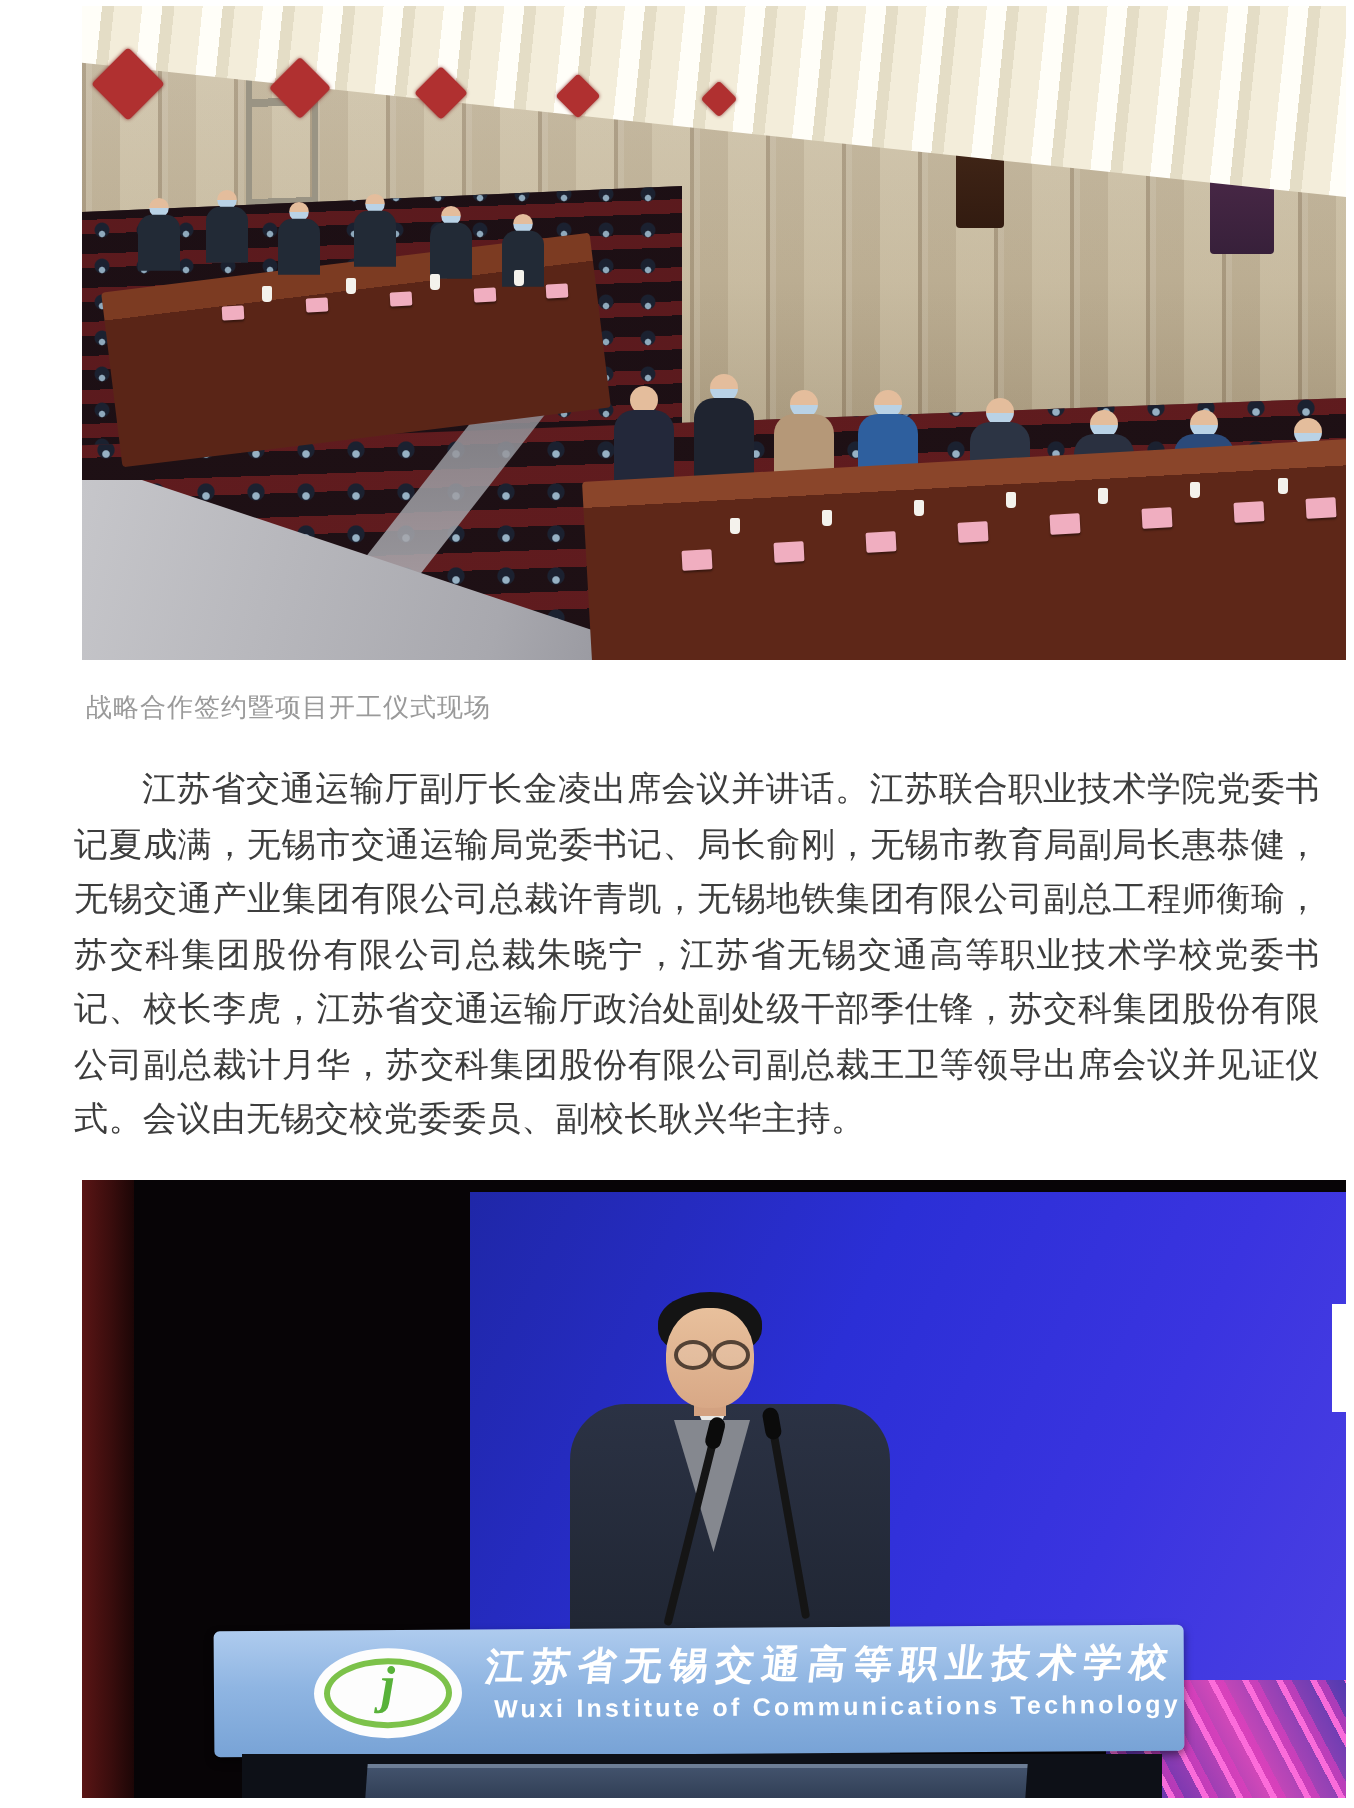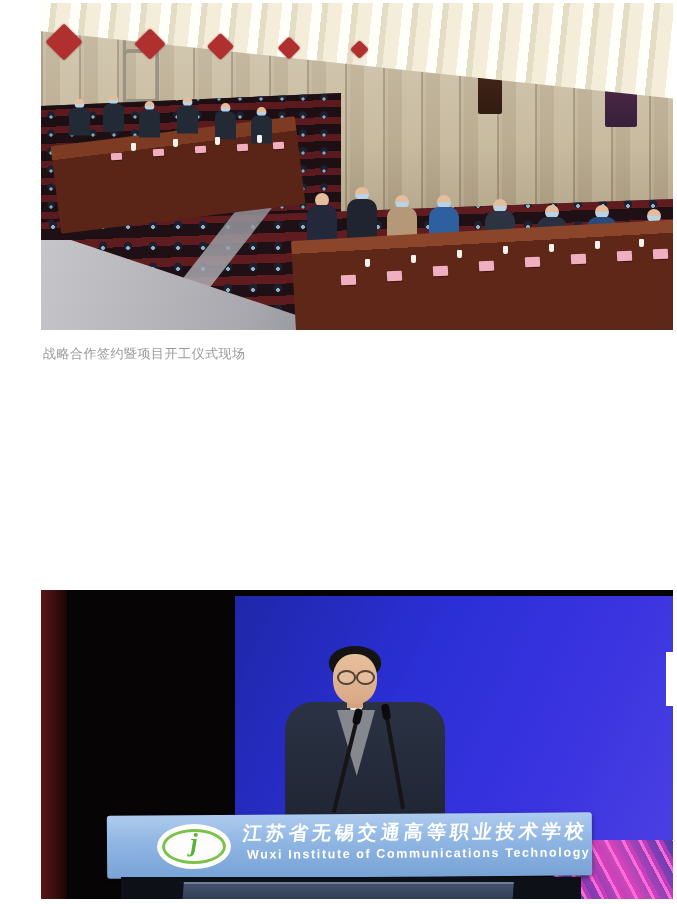--- a/index.html
+++ b/index.html
@@ -163,20 +163,21 @@
       </div>
   <div class="pt-knot" style="left: 10px; top: 26px; width: 26px; height: 26px;"></div>
       <div class="pt-knot" style="left: 98px; top: 30px; width: 22px; height: 22px;"></div>
       <div class="pt-knot" style="left: 170px; top: 34px; width: 19px; height: 19px;"></div>
       <div class="pt-knot" style="left: 240px; top: 37px; width: 16px; height: 16px;"></div>
       <div class="pt-knot" style="left: 312px; top: 40px; width: 13px; height: 13px;"></div>
     </figure>
 
   <div class="caption">战略合作签约暨项目开工仪式现场</div>
 
+  <p class="bodytext">江苏省交通运输厅副厅长金凌出席会议并讲话。江苏联合职业技术学院党委书记夏成满，无锡市交通运输局党委书记、局长俞刚，无锡市教育局副局长惠恭健，无锡交通产业集团有限公司总裁许青凯，无锡地铁集团有限公司副总工程师衡瑜，苏交科集团股份有限公司总裁朱晓宁，江苏省无锡交通高等职业技术学校党委书记、校长李虎，江苏省交通运输厅政治处副处级干部季仕锋，苏交科集团股份有限公司副总裁计月华，苏交科集团股份有限公司副总裁王卫等领导出席会议并见证仪式。会议由无锡交校党委委员、副校长耿兴华主持。</p>
 
   <figure class="photo" id="photo2" style="margin:0">
     <div class="pb-curtain"></div>
     <div class="pb-screen"></div>
     <div class="pb-partial"></div>
     <div class="pb-streaks"></div>
     <div class="pb-body"></div>
     <div class="pb-shirt"></div>
     <div class="pb-sweater"></div>
     <div class="pb-neck"></div>

